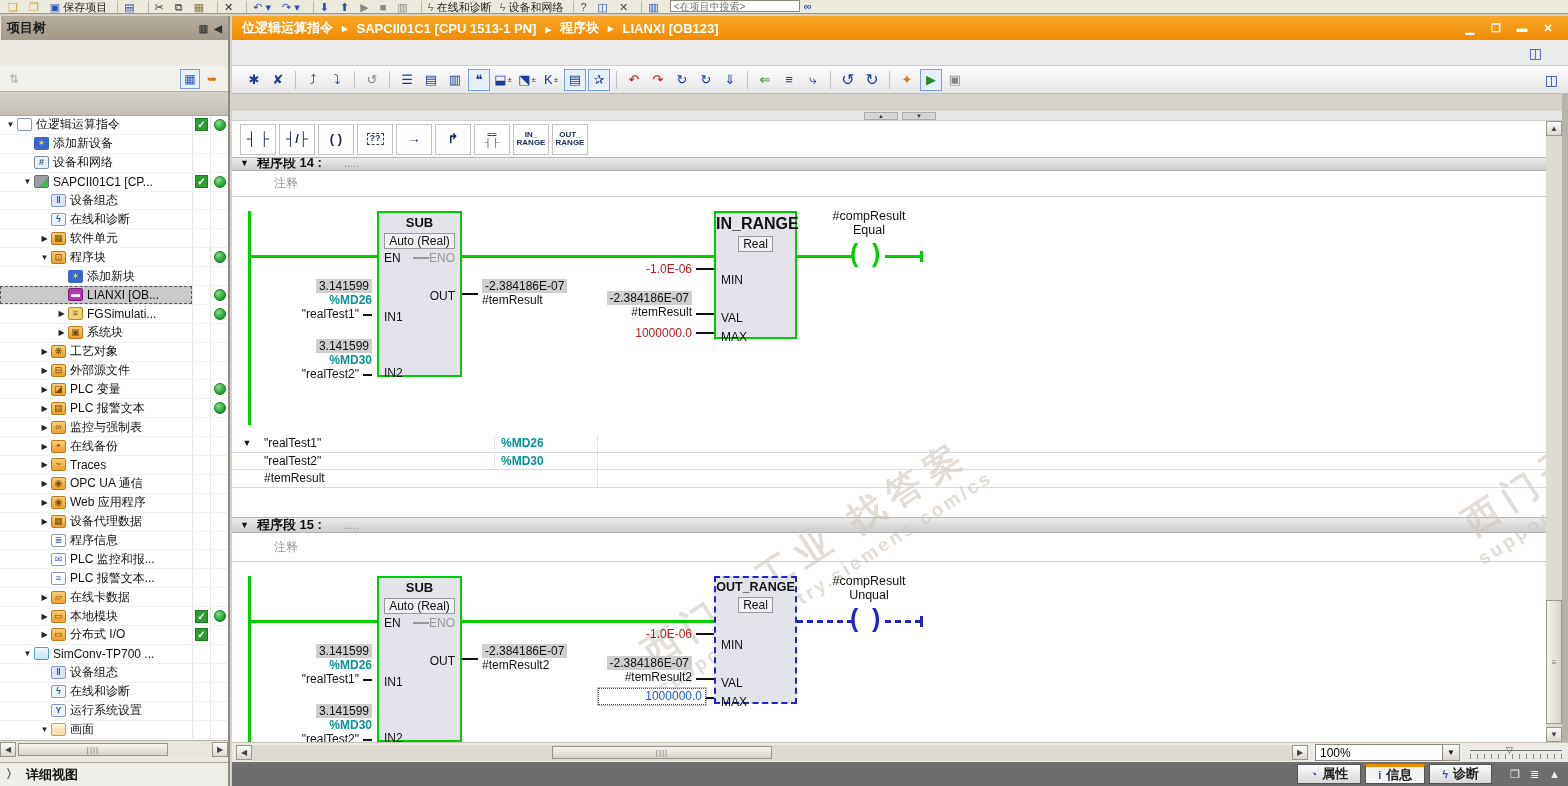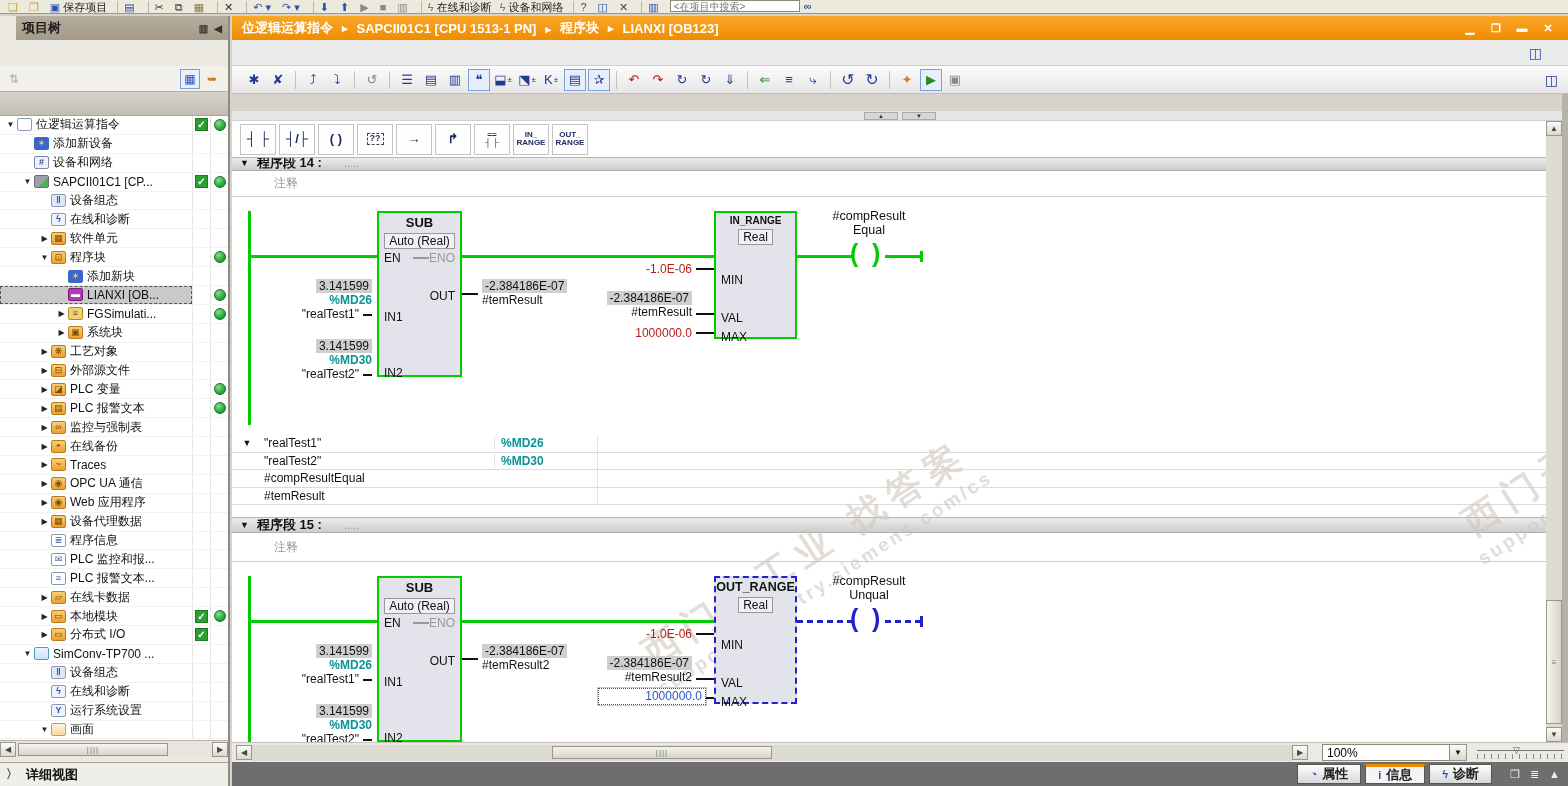--- a/index.html
+++ b/index.html
@@ -10,21 +10,21 @@
   .toptb{position:absolute;left:0;top:0;width:1568px;height:14px;background:#ece9dd;border-bottom:1px solid #9a968c;display:flex;align-items:flex-start;overflow:hidden;padding-left:4px}
   .toptb .tbi{display:flex;align-items:center;height:14px;margin:0 2px;white-space:nowrap}
   .toptb .g{font-size:11px;line-height:12px}
   .toptb .tlbl{font-size:11px;margin-left:3px;color:#222}
   .toptb .vsep{display:none}
   .toptb .vsep.show{display:block;width:1px;height:12px;background:#b9b5aa;margin:0 4px}
   .toptb input{width:130px;height:12px;font-size:10px;border:1px solid #8d897f;background:#fff;color:#777;padding:0 3px;margin:0 4px}
 
   
   .treepanel{position:absolute;left:0;top:16px;width:230px;bottom:0;background:#ece9e2;border-right:2px solid #8f8b82}
-  .treehead{position:absolute;left:16px;top:0;right:0;height:24px;background:linear-gradient(#b7ad9e,#a49a8a);display:flex;align-items:center;padding:0 6px;font-weight:bold;font-size:13px;color:#1d1d1d}
+  .treehead{position:absolute;left:1px;top:0;right:0;height:24px;background:linear-gradient(#b7ad9e,#a49a8a);display:flex;align-items:center;padding:0 6px;font-weight:bold;font-size:13px;color:#1d1d1d}
   .treehead .sp{flex:1}
   .treehead .hic{font-size:10px;color:#333;margin-left:6px}
   .treetabs{position:absolute;left:0;top:24px;right:0;height:26px;background:#cfcabf;border-bottom:1px solid #a8a49a;display:flex;align-items:flex-end;padding-left:4px}
   .treetabs .tab{background:linear-gradient(#fdfdfb,#efece4);border:1px solid #938f85;border-bottom:none;padding:3px 18px 4px;font-weight:bold;font-size:13px}
   .treetb{position:absolute;left:0;top:50px;right:0;height:26px;background:#f2f0ea;border-bottom:1px solid #b5b1a7;display:flex;align-items:center;padding:0 4px}
   .treetb .tbtn{width:20px;height:20px;display:flex;align-items:center;justify-content:center;font-size:12px;color:#2b4fb0;margin-right:2px}
   .treetb .tbtn.gray{color:#aaa}
   .treetb .tbtn.push{border:1px solid #7aa0d4;background:#e8f0fb}
   .treetb .sp{flex:1}
   .treecolh{position:absolute;left:0;top:76px;right:0;height:24px;background:linear-gradient(#d6d2c9,#c2beb4);border-bottom:1px solid #a8a49a}
@@ -146,21 +146,21 @@
 
   
   .vscroll{position:absolute;top:105px;right:6px;width:16px;bottom:44px;background:#dedbd3}
   .vscroll .up{position:absolute;top:0;left:0}
   .vscroll .dn{position:absolute;bottom:0;left:0}
   .vscroll .vthumb{position:absolute;left:0;top:479px;width:16px;height:124px;background:linear-gradient(90deg,#f6f4ef,#d8d4cb);border:1px solid #9a968c;display:flex;align-items:center;justify-content:center;font-size:8px;color:#777}
   .rightstrip{position:absolute;top:78px;right:0;width:6px;bottom:24px;background:#b6b2aa}
   .hscrollrow{position:absolute;left:0;right:0;bottom:24px;height:20px;background:#eceae4;border-top:1px solid #c5c1b7;display:flex;align-items:center;padding:0 4px}
   .htrack{position:relative;height:16px;flex:none;width:1040px;background:#dedbd3;display:flex;align-items:center}
   .htrack .hthumb{position:absolute;left:300px;width:220px}
-  .zoombox{display:flex;align-items:center;margin-left:14px}
+  .zoombox{display:flex;align-items:center;margin-left:7px}
   .zoombox input{width:128px;height:17px;border:1px solid #8d897f;font-size:12px;padding:0 4px;background:#fff}
   .zoombox .ddb{width:17px;height:17px;background:linear-gradient(#fbfbf9,#dcd8cf);border:1px solid #9a968c;border-left:none;font-size:8px;display:flex;align-items:center;justify-content:center}
   .zslider{position:relative;width:92px;height:14px;margin-left:10px}
   .zslider .line{position:absolute;left:0;right:0;top:4px;height:1px;background:#777}
   .zslider .ticks{position:absolute;left:0;right:0;top:8px;height:5px;background:repeating-linear-gradient(90deg,#888 0 1px,transparent 1px 7px)}
   .zslider .mark{position:absolute;left:36px;top:-1px;font-size:9px;color:#555}
   .statusbar{position:absolute;left:0;right:0;bottom:0;height:24px;background:#6e6e6e;display:flex;align-items:center;justify-content:flex-end;padding-right:8px}
   .stab{display:flex;align-items:center;gap:5px;height:20px;padding:0 12px;margin-left:4px;background:linear-gradient(#fdfdfd,#d8d8d8);border:1px solid #555;font-weight:bold;font-size:13px;color:#222}
   .stab.active{border-top:3px solid #ef8c00;background:#f4f4f4}
   .stab .sg{color:#2b4fb0;font-size:11px}
@@ -1081,21 +1081,21 @@
           <div class="addr">%MD30</div>
           <div><span>"realTest2"</span><span class="dash"></span></div>
         </div>
         <div class="pindash" style="left:230px;top:96px;width:16px"></div>
         <div class="outstack" style="left:250px;top:82px">
           <div><span class="gval">-2.384186E-07</span></div>
           <div>#temResult</div>
         </div>
 
         <div class="lblock" style="left:482px;top:14px;width:83px;height:128px">
-          <div class="btitle" style="font-size:10px">IN_RANGE</div>
+          <div class="btitle" style="font-size:16px">IN_RANGE</div>
           <span class="chip">Real</span>
           <span class="pin l" style="top:60px">MIN</span>
           <span class="pin l" style="top:98px">VAL</span>
           <span class="pin l" style="top:117px">MAX</span>
         </div>
         <div class="opstack bval" style="left:310px;width:150px;top:65px"><span>-1.0E-06</span></div>
         <div class="pindash" style="left:464px;top:71px;width:18px"></div>
         <div class="opstack" style="left:310px;width:150px;top:94px">
           <div><span class="gval">-2.384186E-07</span></div>
           <div>#temResult</div>
@@ -1122,26 +1122,20 @@
               <span class="rest"></span>
             </div>
 
             <div class="vrow">
               <span class="exc"></span>
               <span class="nm">"realTest2"</span>
               <span class="ad addr">%MD30</span>
               <span class="rest"></span>
             </div>
 
-            <div class="vrow">
-              <span class="exc"></span>
-              <span class="nm">#compResultEqual</span>
-              <span class="ad addr"></span>
-              <span class="rest"></span>
-            </div>
 
             <div class="vrow">
               <span class="exc"></span>
               <span class="nm">#temResult</span>
               <span class="ad addr"></span>
               <span class="rest"></span>
             </div>
 
         </div>
       </div>

